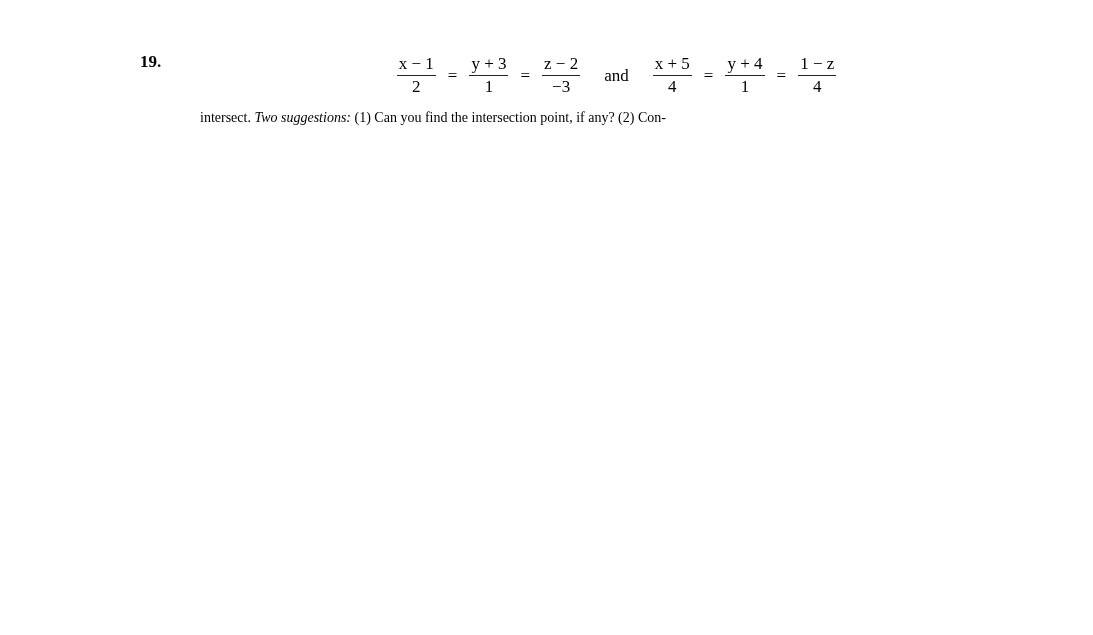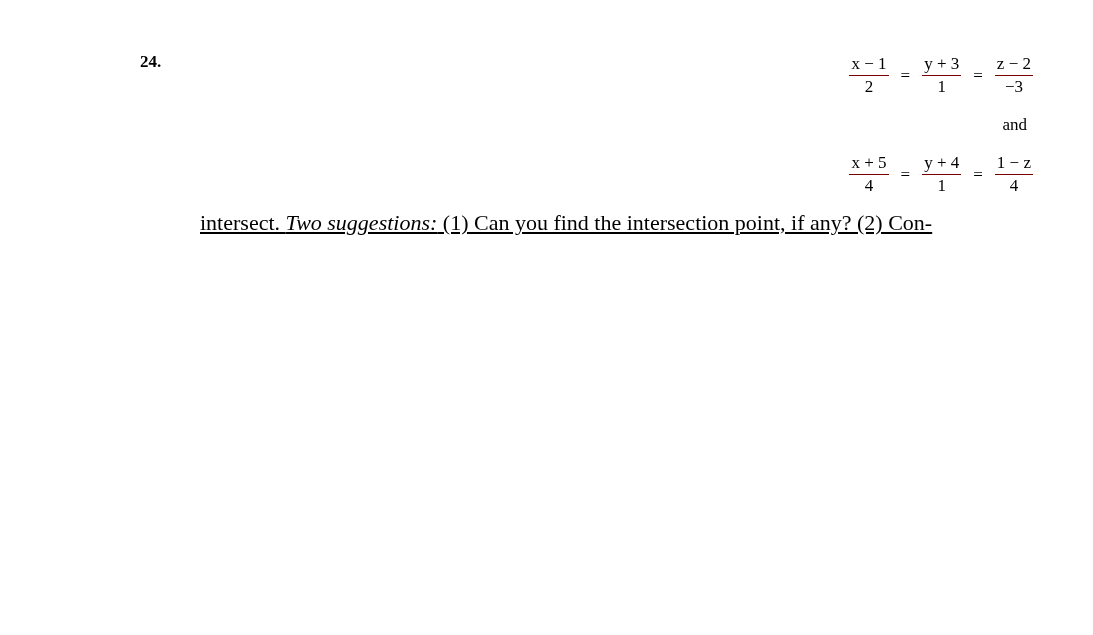--- a/index.html
+++ b/index.html
@@ -39,22 +39,22 @@
       flex: 1;
     }
 
     .problem-intro {
       font-size: 17px;
       margin-bottom: 8px;
     }
 
     .equations-row {
       display: flex;
-      flex-direction: column;
-      align-items: flex-end;
+      flex-direction: row;
+      align-items: center;
       justify-content: center;
       gap: 18px;
       margin-bottom: 10px;
       margin-top: 4px;
     }
 
     .fraction-group {
       display: flex;
       flex-direction: row;
       align-items: center;
@@ -85,42 +85,41 @@
       font-size: 17px;
       padding: 0 2px;
     }
 
     .and-word {
       font-size: 17px;
       padding: 0 6px;
     }
 
     .problem-text {
-      font-size: 22px;
+      font-size: 14px;
       line-height: 1.55;
       margin-top: 6px;
-      text-decoration: underline;
     }
 
     .italic-label {
       font-style: italic;
     }
 
     
     .frac-colored .numerator {
       border-bottom-color: #7a0000;
       color: #000;
     }
   </style>
 </head>
 <body>
 
 <div class="page-content">
   <div class="problem-container">
-    <div class="problem-number">24.</div>
+    <div class="problem-number">19.</div>
     <div class="problem-body">
 
 
       <div class="equations-row">
 
         <div class="fraction-group">
           <div class="fraction frac-colored">
             <div class="numerator">x − 1</div>
             <div class="denominator">2</div>
           </div>

